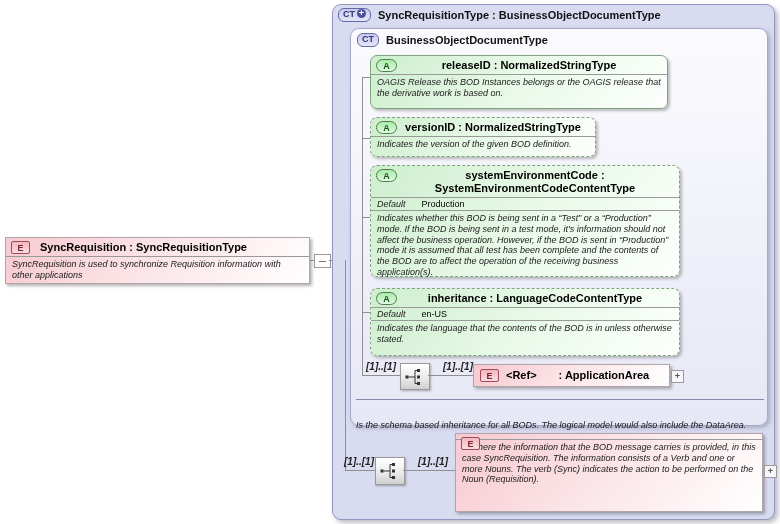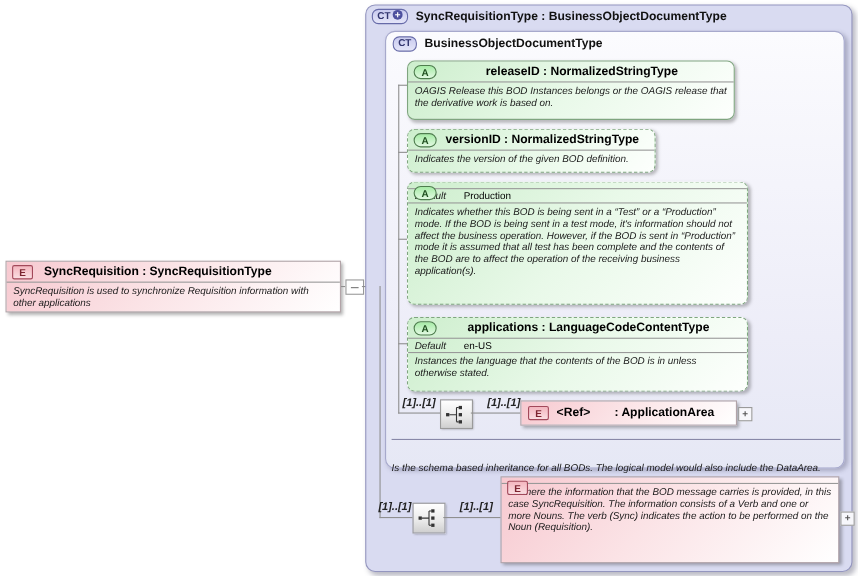--- a/index.html
+++ b/index.html
@@ -141,42 +141,43 @@
     <span class="badge badge-a title-badge">A</span>
     <span>versionID : NormalizedStringType</span>
   </div>
   <hr class="sep">
   <div class="desc">Indicates the version of the given BOD definition.</div>
 </div>
 
 <div class="abs attr-box optional" style="left:370px;top:165px;width:310px;height:112px;">
   <div class="box-title">
     <span class="badge badge-a title-badge">A</span>
+    <span>systemEnvironmentCode : SystemEnvironmentCodeContentType</span>
   </div>
   <hr class="sep">
   <div class="default-row">
     <span class="dlabel">Default</span>
     <span class="dvalue">Production</span>
   </div>
   <hr class="sep">
   <div class="desc">Indicates whether this BOD is being sent in a “Test” or a “Production” mode. If the BOD is being sent in a test mode, it's information should not affect the business operation. However, if the BOD is sent in “Production” mode it is assumed that all test has been complete and the contents of the BOD are to affect the operation of the receiving business application(s).</div>
 </div>
 
 <div class="abs attr-box optional" style="left:370px;top:288px;width:310px;height:68px;">
   <div class="box-title">
     <span class="badge badge-a title-badge">A</span>
-    <span>applications : LanguageCodeContentType</span>
+    <span>inheritance : LanguageCodeContentType</span>
   </div>
   <hr class="sep">
   <div class="default-row">
     <span class="dlabel">Default</span>
     <span class="dvalue">en-US</span>
   </div>
   <hr class="sep">
-  <div class="desc">Instances the language that the contents of the BOD is in unless otherwise stated.</div>
+  <div class="desc">Indicates the language that the contents of the BOD is in unless otherwise stated.</div>
 </div>
 
 <span class="card" style="left:366px;top:361px;">[1]..[1]</span>
 <div class="seq" style="left:400px;top:363px;width:28px;height:25px;">
   <svg width="24" height="22" viewBox="0 0 24 22">
     <rect x="2.5" y="9.5" width="3" height="3" fill="#333"></rect>
     <line x1="5.5" y1="11" x2="12" y2="11" stroke="#333" stroke-width="1"></line>
     <line x1="12" y1="4.5" x2="12" y2="17.5" stroke="#333" stroke-width="1"></line>
     <rect x="14" y="3" width="3" height="3" fill="#333"></rect>
     <rect x="14" y="9.5" width="3" height="3" fill="#333"></rect>

